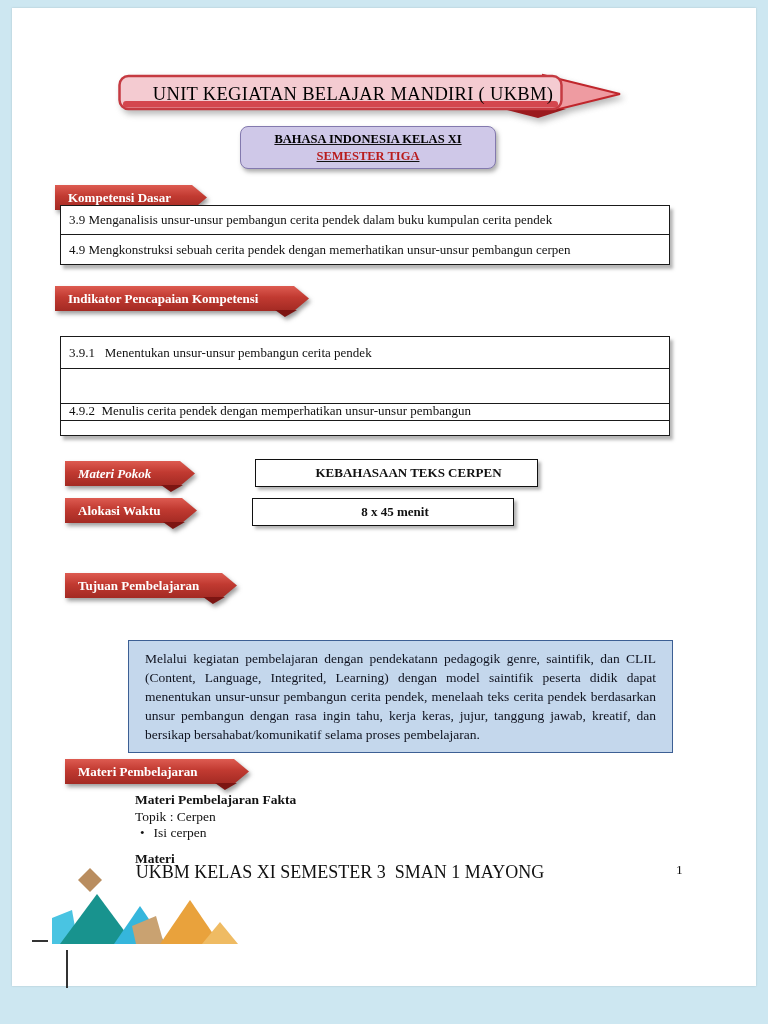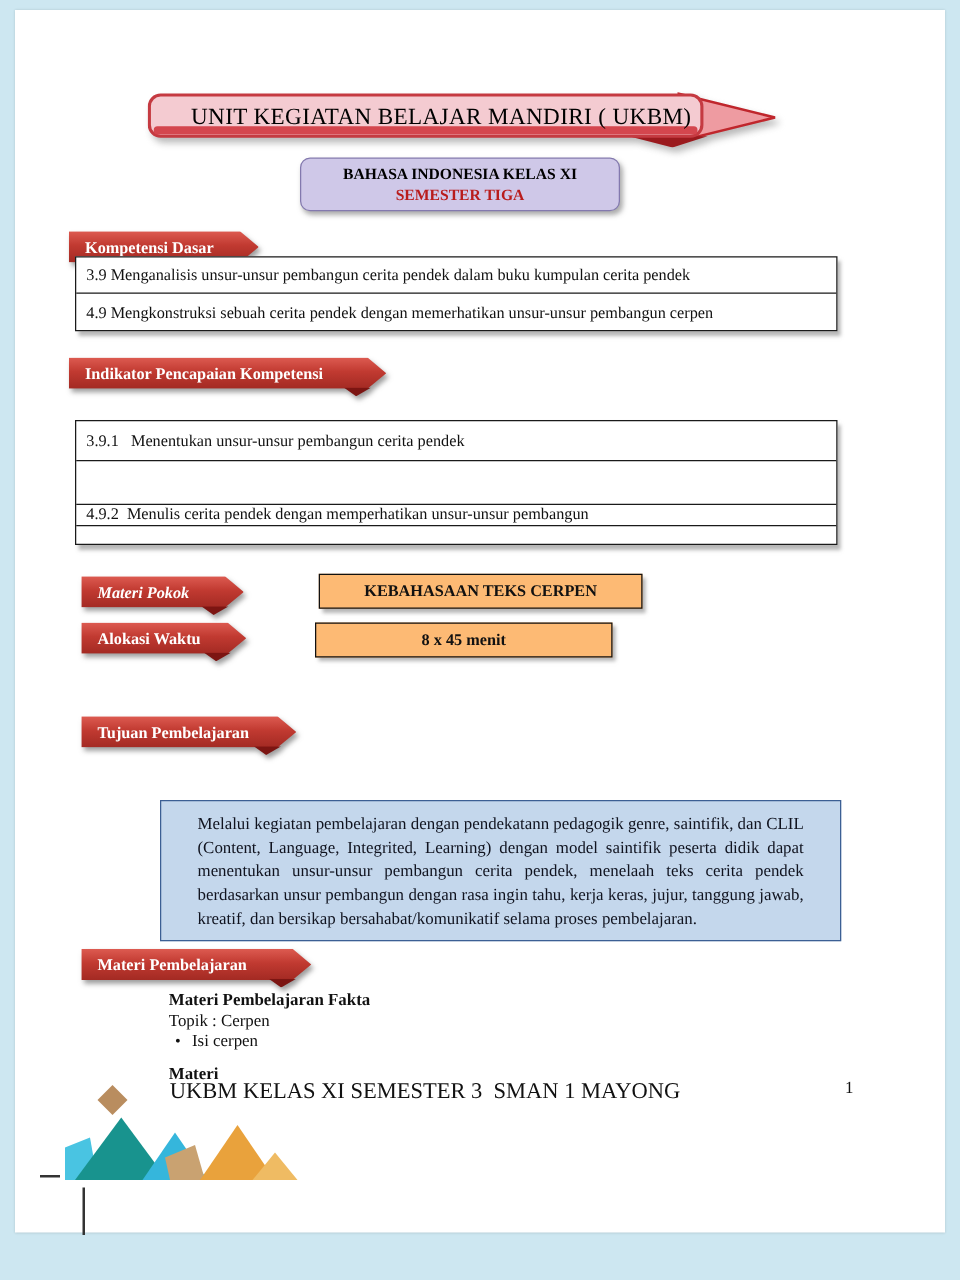--- a/index.html
+++ b/index.html
@@ -20,21 +20,21 @@
     filter:drop-shadow(3px 4px 3px rgba(100,100,100,.45));}
   .banner-text{
     position:absolute;left:10px;top:12px;width:450px;text-align:center;
     font-weight:normal;font-size:18.5px;letter-spacing:.3px;color:#000;line-height:24px;
   }
   
   .subject-box{
     position:absolute;left:240px;top:126px;width:254px;height:41px;
     background:#cfc8e8;border:1.5px solid #8379ae;border-radius:8px;
     box-shadow:2px 3px 4px rgba(90,90,90,.5);
-    display:flex;flex-direction:column;align-items:center;justify-content:center;
+    display:flex;flex-direction:column;align-items:center;justify-content:center;text-decoration:underline;
   }
   .subject-line1{font-weight:bold;font-size:12.5px;color:#000;line-height:17px;}
   .subject-line2{font-weight:bold;font-size:12.5px;color:#b91c1c;line-height:17px;}
   
   .ribbon-wrap{position:absolute;height:25px;
     filter:drop-shadow(2px 3px 2px rgba(60,60,60,.5));}
   .ribbon{
     box-sizing:border-box;height:25px;line-height:25px;
     color:#fff;font-weight:bold;font-size:13px;
     padding:0 28px 0 13px;
@@ -49,30 +49,30 @@
   
   .tbl{position:absolute;background:#fff;border:1.4px solid #1a1a1a;
     box-shadow:3px 4px 3px rgba(110,110,110,.5);}
   .trow{border-bottom:1.3px solid #1a1a1a;}
   .trow:last-child{border-bottom:none;}
   .cell{height:100%;box-sizing:border-box;display:flex;align-items:center;
     padding:0 8px;font-size:13px;white-space:pre-wrap;}
   .cell.two-line{display:block;line-height:16.5px;padding-top:1px;}
   
   .value-box{
-    position:absolute;background:#fdba74;border:1.6px solid #111;
+    position:absolute;background:#ffffff;border:1.6px solid #111;
     box-shadow:3px 3px 3px rgba(120,120,120,.55);
     display:flex;align-items:center;justify-content:center;
-    font-weight:bold;font-size:13px;
+    font-weight:bold;font-size:13px;padding-left:24px;
   }
   
   .blue-box{
     position:absolute;left:128px;top:640px;width:545px;
     background:#c4d7ec;border:1.8px solid #3c5f94;
-    box-sizing:border-box;padding:8px 29px;
+    box-sizing:border-box;padding:8px 16px;
     font-size:13.5px;line-height:19px;text-align:justify;color:#10131f;
   }
   
   .txt{position:absolute;font-size:13.5px;line-height:16px;}
   .bold{font-weight:bold;}
   .bullet-row{position:absolute;display:flex;align-items:center;font-size:13.5px;}
   .bullet-row .dot{margin-right:9px;font-size:13px;}
   
   .footer-text{position:absolute;left:60px;top:862px;width:560px;text-align:center;
     font-size:18px;white-space:pre-wrap;}

